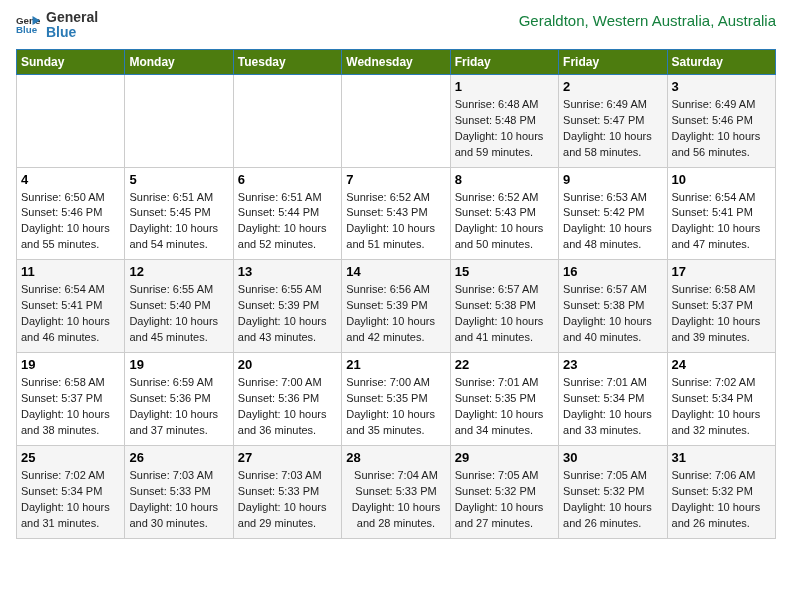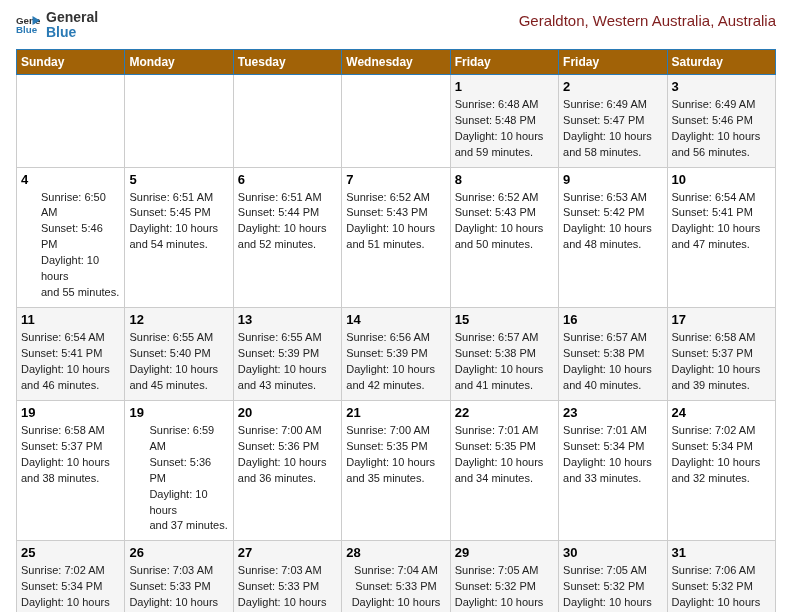--- a/index.html
+++ b/index.html
@@ -28,30 +28,30 @@
     .title-block {
       text-align: right;
     }
     .main-title {
       font-size: 32px;
       font-weight: bold;
       color: #333;
     }
     .sub-title {
       font-size: 15px;
-      color: #7f1d1d;
+      color: #15803d;
       margin-top: 2px;
     }
     table {
       width: 100%;
       border-collapse: collapse;
       font-size: 11px;
     }
     thead tr th {
-      background-color: #a16207;
+      background-color: #4d7c0f;
       color: #fff;
       padding: 5px 4px;
       text-align: left;
       font-size: 12px;
       font-weight: bold;
       border: 1px solid #2a7ab5;
     }
     tbody tr td {
       border: 1px solid #ccc;
       vertical-align: top;
@@ -135,21 +135,21 @@
           <span class="day-num">3</span>
           <div class="day-info" style="white-space: pre-line;">Sunrise: 6:49 AM
 Sunset: 5:46 PM
 Daylight: 10 hours
 and 56 minutes.</div>
         </td>
       </tr>
       <tr>
         <td>
           <span class="day-num">4</span>
-          <div class="day-info" style="white-space: pre-line; margin-left: 20px;">Sunrise: 6:50 AM
+          <div class="day-info" style="white-space: pre-line;">Sunrise: 6:50 AM
 Sunset: 5:46 PM
 Daylight: 10 hours
 and 55 minutes.</div>
         </td>
         <td>
           <span class="day-num">5</span>
           <div class="day-info" style="white-space: pre-line;">Sunrise: 6:51 AM
 Sunset: 5:45 PM
 Daylight: 10 hours
 and 54 minutes.</div>
@@ -244,21 +244,21 @@
       <tr>
         <td>
           <span class="day-num">19</span>
           <div class="day-info" style="white-space: pre-line;">Sunrise: 6:58 AM
 Sunset: 5:37 PM
 Daylight: 10 hours
 and 38 minutes.</div>
         </td>
         <td>
           <span class="day-num">19</span>
-          <div class="day-info" style="white-space: pre-line; margin-left: 20px;">Sunrise: 6:59 AM
+          <div class="day-info" style="white-space: pre-line;">Sunrise: 6:59 AM
 Sunset: 5:36 PM
 Daylight: 10 hours
 and 37 minutes.</div>
         </td>
         <td>
           <span class="day-num">20</span>
           <div class="day-info" style="white-space: pre-line;">Sunrise: 7:00 AM
 Sunset: 5:36 PM
 Daylight: 10 hours
 and 36 minutes.</div>

